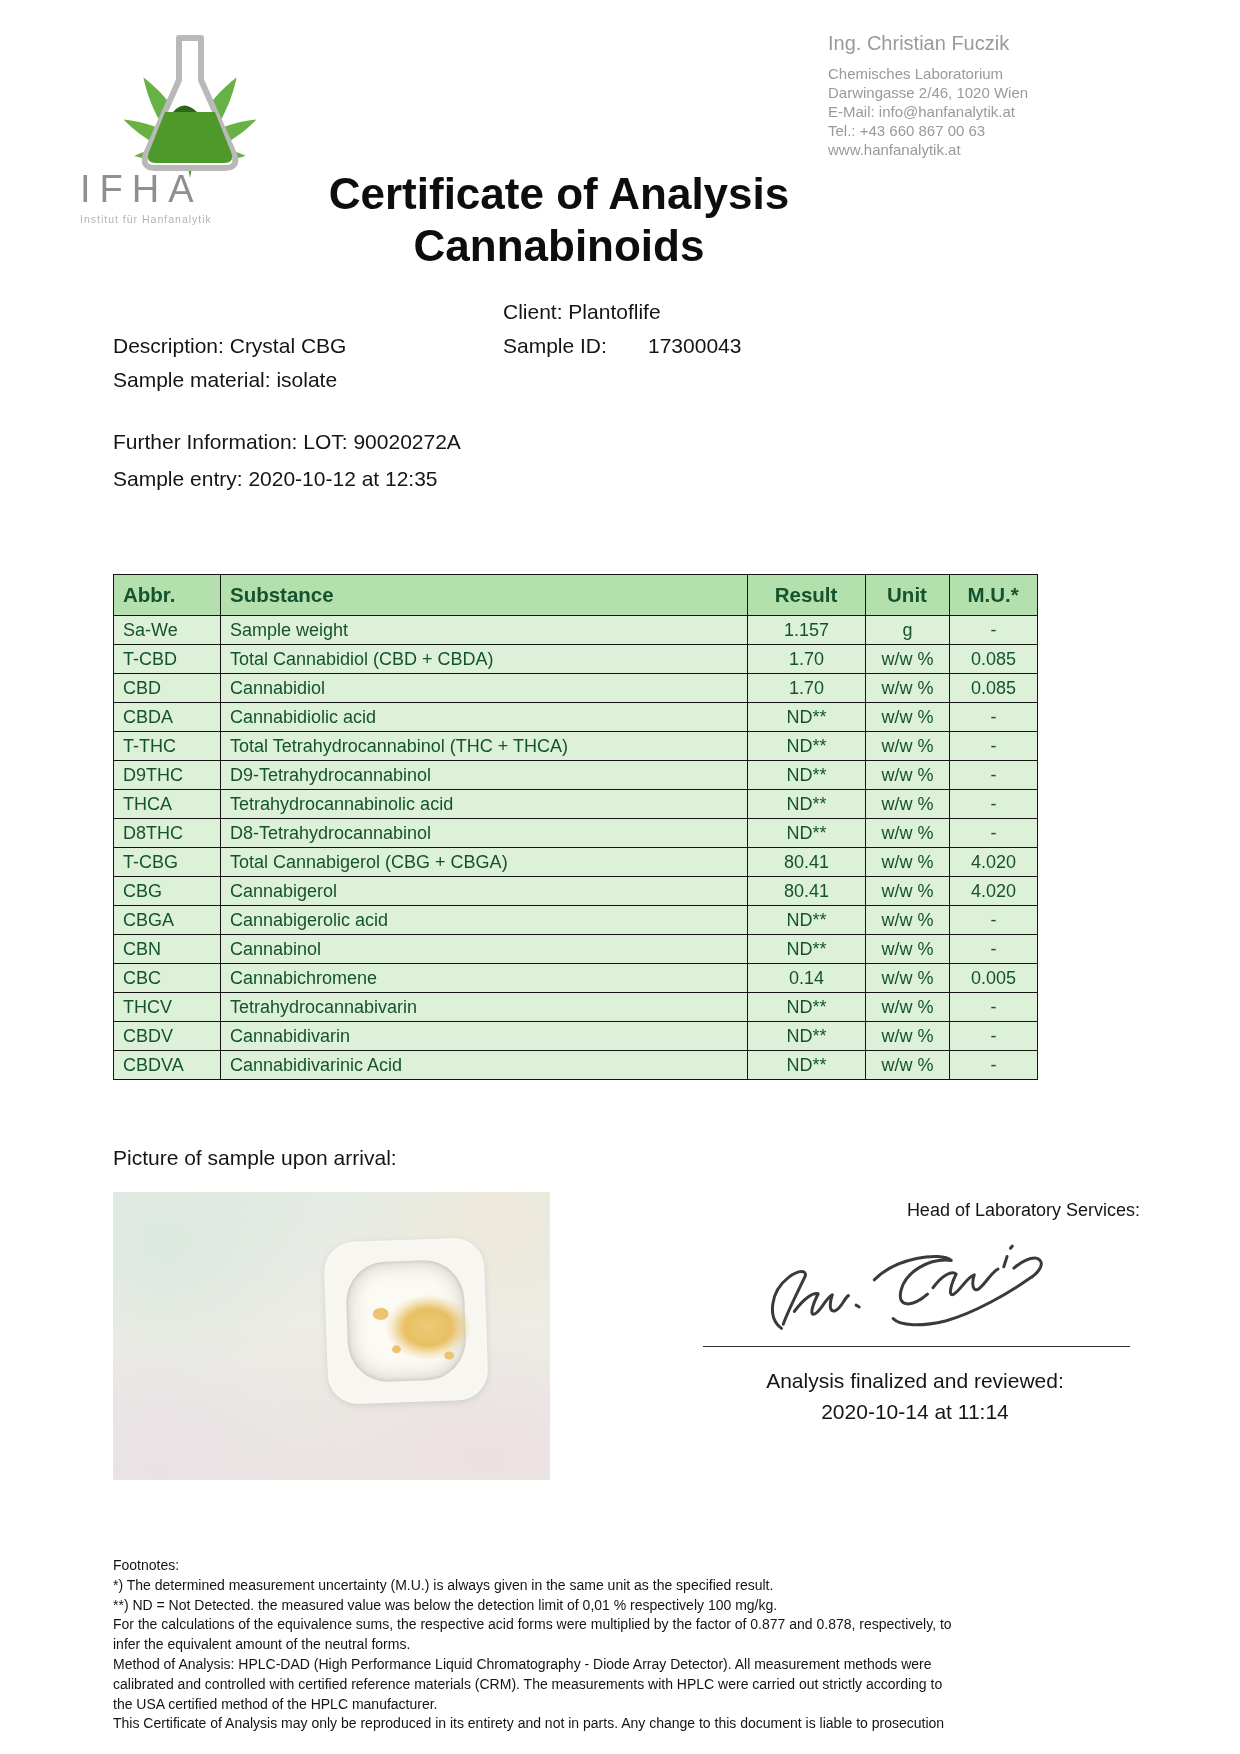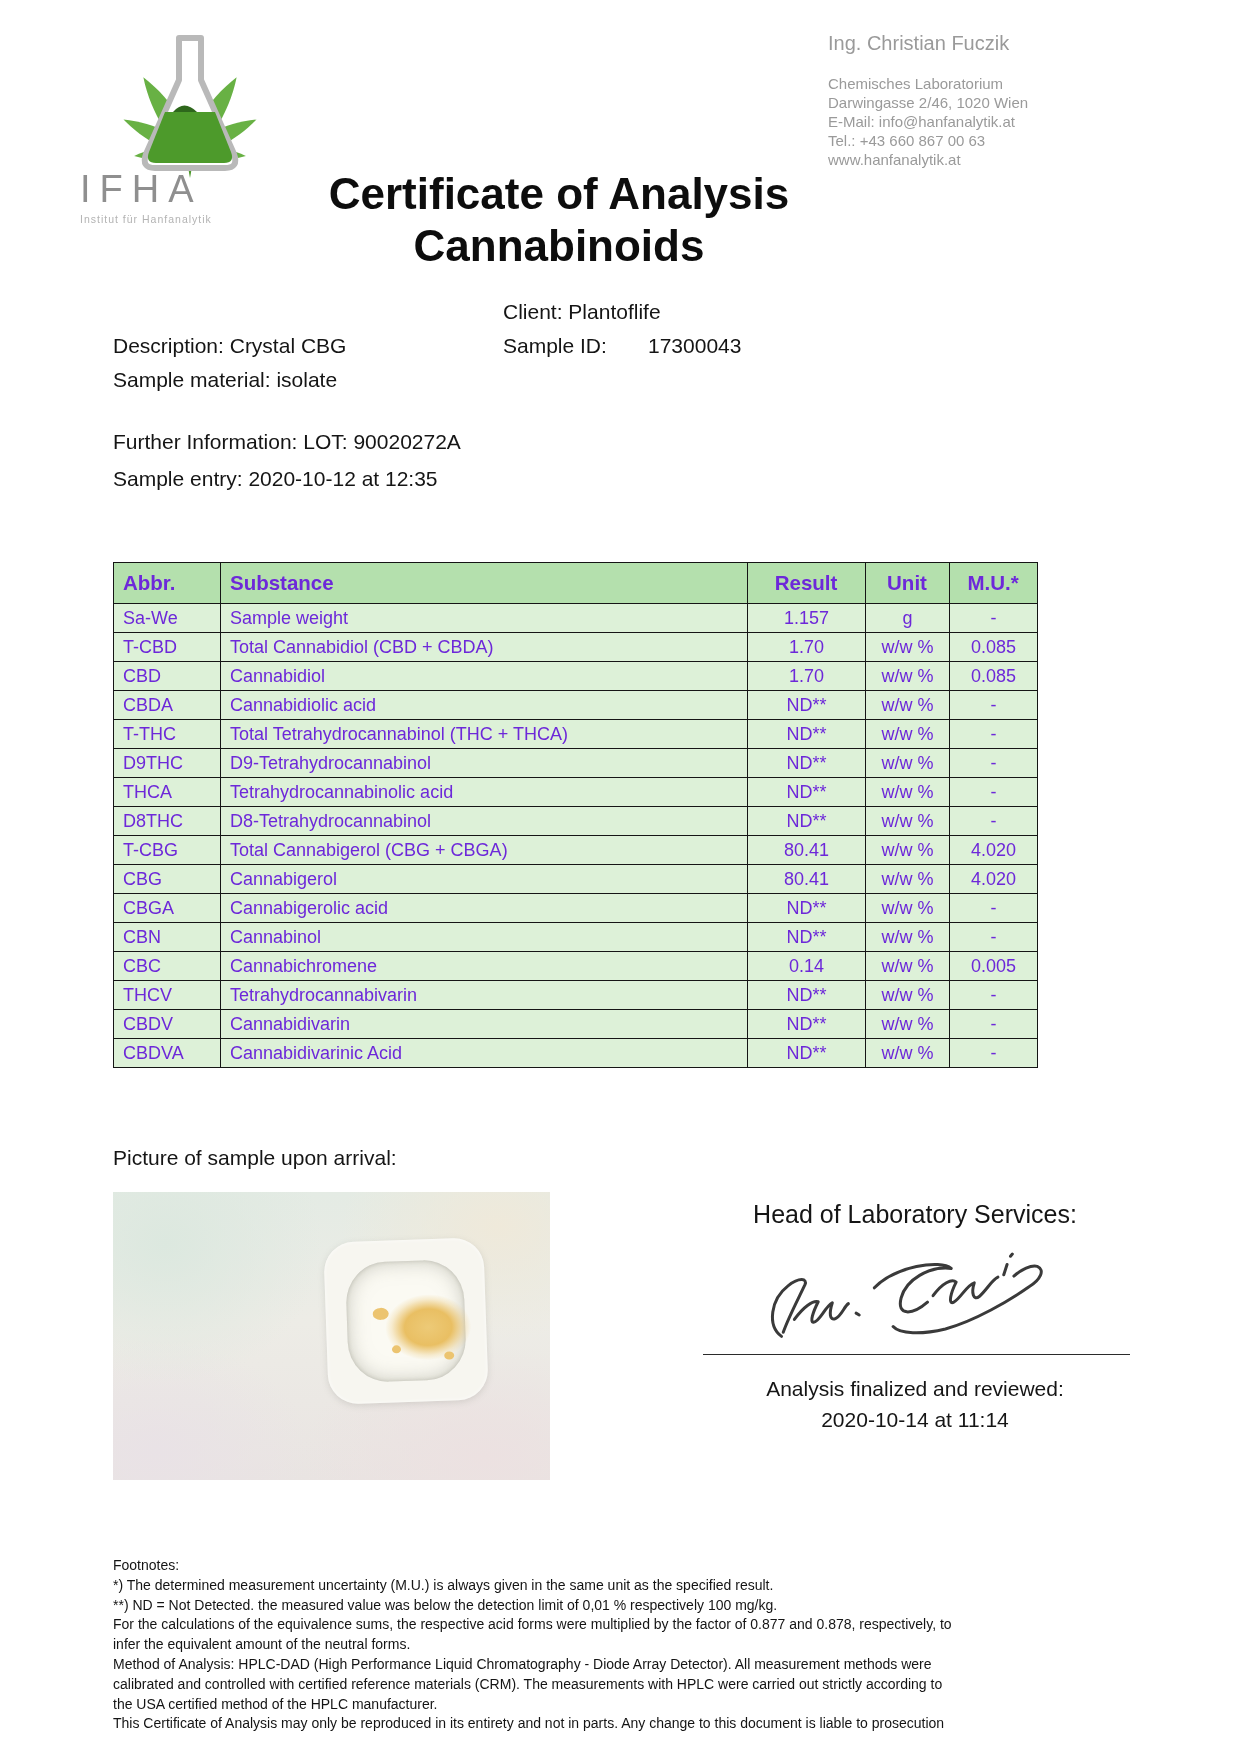--- a/index.html
+++ b/index.html
@@ -6,27 +6,27 @@
   .page{
     position:relative;width:1240px;height:1754px;background:#ffffff;overflow:hidden;
     font-family:"Liberation Sans","DejaVu Sans",sans-serif;color:#161616;
   }
   
   .logo-graphic{position:absolute;left:75px;top:30px;width:230px;height:150px;}
   .logo-acronym{position:absolute;left:80px;top:168px;font-size:38px;letter-spacing:9px;color:#8f8f8f;font-weight:400;}
   .logo-subtitle{position:absolute;left:80px;top:213px;font-size:10.5px;letter-spacing:1px;color:#b3b3b3;}
   
   .contact{position:absolute;left:828px;top:30px;color:#9a9a9a;line-height:19px;font-size:15px;}
-  .contact .big{font-size:20px;line-height:26px;margin-bottom:18px;}
+  .contact .big{font-size:20px;line-height:26px;margin-bottom:8px;}
   
   .title{position:absolute;left:0;top:168px;width:1070px;text-align:center;font-weight:700;font-size:44px;line-height:52px;color:#0d0d0d;padding-left:24px;}
   
   .info{position:absolute;font-size:21px;color:#151515;}
   
-  .coa-table{position:absolute;left:113px;top:562px;border-collapse:collapse;table-layout:fixed;width:924px;font-size:18px;color:#6d28d9;}
+  .coa-table{position:absolute;left:113px;top:574px;border-collapse:collapse;table-layout:fixed;width:924px;font-size:18px;color:#14532d;}
   .coa-table th,.coa-table td{border:1.5px solid #151515;overflow:hidden;white-space:nowrap;}
   .coa-table thead th{background:#b4e0ad;height:38px;font-size:20.5px;font-weight:700;text-align:left;padding-left:9px;}
   .coa-table thead th.cen{text-align:center;padding-left:0;margin-top:11px;}
   .coa-table tbody td{background:#ddf1d8;height:28px;padding:0;}
   .coa-table td.c-abbr,.coa-table td.c-sub{padding-left:9px;text-align:left;}
   .coa-table td.c-num{text-align:center;}
   
   .pic-label{position:absolute;left:113px;top:1146px;font-size:21px;color:#151515;}
   .photo{
     position:absolute;left:113px;top:1192px;width:437px;height:288px;overflow:hidden;
@@ -39,21 +39,21 @@
   }
   .dish{position:absolute;left:213px;top:48px;width:160px;height:162px;background:#f7f6f0;border-radius:30px;
         transform:rotate(-2deg);box-shadow:0 2px 6px rgba(140,140,130,.25), inset 0 0 4px rgba(255,255,255,.8);}
   .dish-well{position:absolute;left:21px;top:21px;right:21px;bottom:21px;background:#fbfaf3;border-radius:34%;
         box-shadow:inset 0 0 20px rgba(150,150,135,.5), inset 0 0 4px rgba(140,140,125,.4);}
   .powder{position:absolute;left:38px;top:34px;width:86px;height:66px;border-radius:50%;
         background:radial-gradient(closest-side,#edca77 0%,#e9bf63 55%,rgba(233,191,99,.25) 85%,rgba(233,191,99,0) 100%);}
   .crumb{position:absolute;border-radius:50%;background:#ecc470;}
   
   .sig-col{position:absolute;left:690px;top:1200px;width:450px;text-align:center;color:#151515;}
-  .sig-head{font-size:25px;}
+  .sig-head{font-size:18px;text-align:right;}
   .sig-svg{margin-top:14px;transform:rotate(-4deg);}
   .sig-line{width:427px;margin:2px auto 0 13px;border-bottom:1.6px solid #2b2b2b;}
   .sig-name{font-size:22px;margin-top:16px;}
   .sig-final{font-size:21px;margin-top:18px;line-height:31px;}
   
   .footnotes{position:absolute;left:113px;top:1556px;width:1127px;font-size:14px;line-height:19.8px;color:#141414;white-space:nowrap;overflow:hidden;}
 </style>
 </head>
 <body>
 

